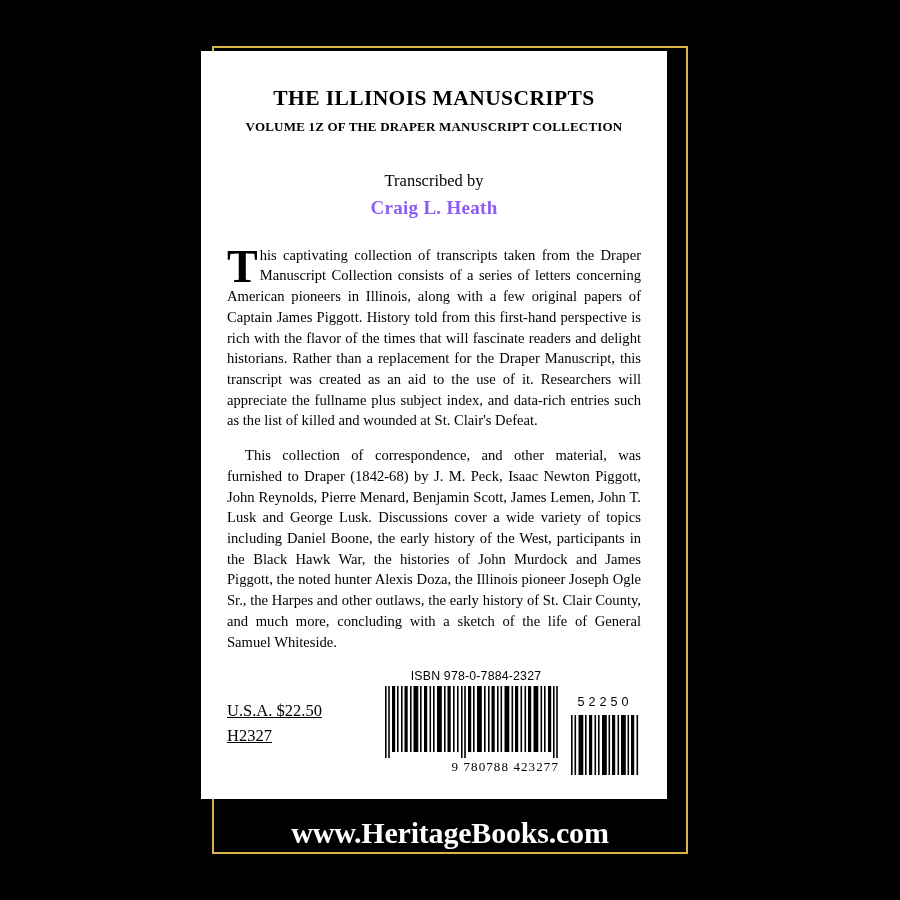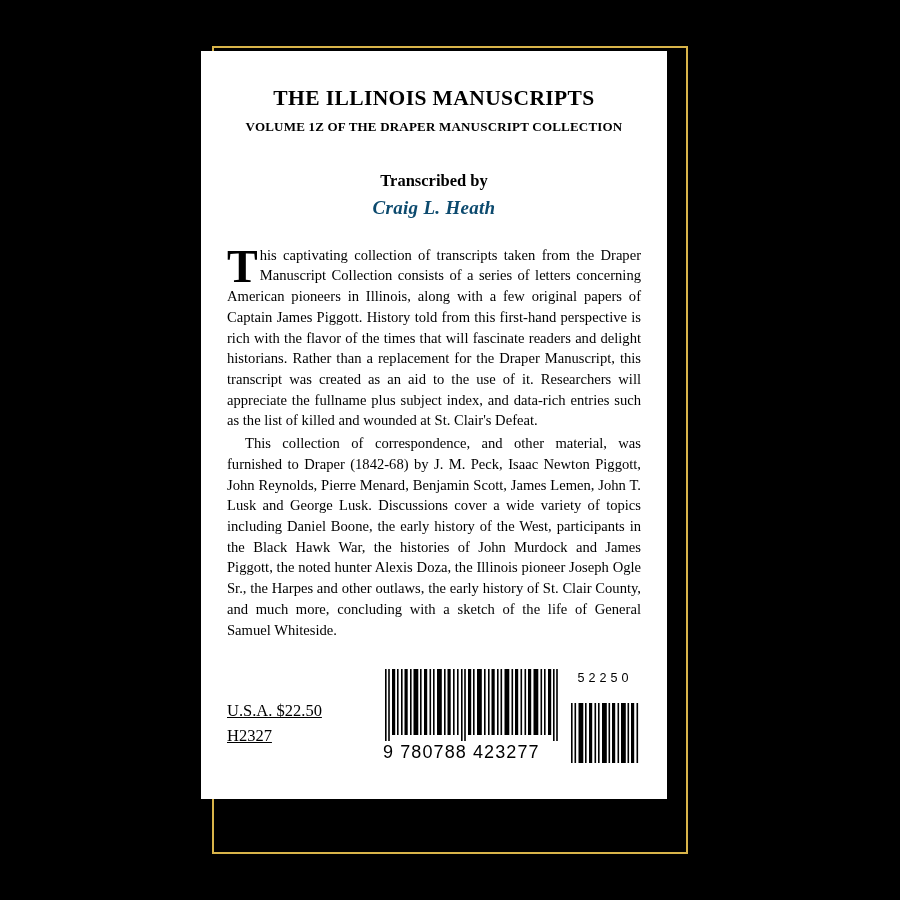--- a/index.html
+++ b/index.html
@@ -65,46 +65,44 @@
     color: #000;
     margin: 8px 0 0 0;
     font-variant: small-caps;
     letter-spacing: 0.2px;
   }
   .transcribed-label {
     text-align: center;
     font-size: 16.5px;
     color: #000;
     margin: 36px 0 0 0;
-    font-weight: bold;
   }
   .author {
     text-align: center;
     font-size: 19px;
     font-weight: bold;
-    font-style: italic;
-    color: #0c4a6e;
+    color: #8b5cf6;
     margin: 6px 0 0 0;
     letter-spacing: 0.3px;
   }
   
   .blurb {
     margin: 26px 0 0 0;
     font-size: 14.6px;
     line-height: 1.42;
     text-align: justify;
     text-justify: inter-word;
     color: #000;
     hyphens: none;
   }
   .blurb p {
     margin: 0;
   }
   .blurb p + p {
-    margin-top: 2px;
+    margin-top: 14px;
     text-indent: 18px;
   }
   .dropcap {
     float: left;
     font-size: 46px;
     line-height: 0.82;
     font-weight: bold;
     padding: 3px 2px 0 0;
     font-family: "Liberation Serif", serif;
   }
@@ -150,35 +148,35 @@
   }
   .ean5col {
     width: 72px;
   }
   .ean5-digits {
     font-family: "Liberation Sans", sans-serif;
     font-size: 12.6px;
     letter-spacing: 4px;
     text-align: center;
     color: #000;
-    margin-bottom: 18px;
+    margin-bottom: 6px;
   }
   .bars {
     height: 72px;
     width: 100%;
     display: block;
   }
   .ean5 .bars {
     height: 60px;
   }
   .ean-digits {
-    font-family: Liberation Sans, sans-serif;
-    font-size: 18px;
+    font-family: Liberation Serif, serif;
+    font-size: 13px;
     letter-spacing: 1.1px;
-    text-align: left;
+    text-align: right;
     color: #000;
     margin-top: 1px;
   }
   
   .website {
     position: absolute;
     left: 0;
     right: 0;
     bottom: 22px;
     text-align: center;
@@ -210,20 +208,21 @@
       </div>
 
       <div class="bottom">
 
         <div class="price-block">
           <div>U.S.A. $22.50</div>
           <div>H2327</div>
         </div>
 
         <div class="barcode-wrap">
+          <div class="isbn">ISBN 978-0-7884-2327</div>
           <div class="bars-row">
             <div class="ean13">
               <svg class="bars" viewBox="0 0 176 72" preserveAspectRatio="none">
                 <g fill="#000">
                   <rect x="2" y="0" width="1.6" height="72"></rect>
                   <rect x="5.2" y="0" width="1.6" height="72"></rect>
                   <rect x="9" y="0" width="3.2" height="66"></rect>
                   <rect x="14" y="0" width="1.6" height="66"></rect>
                   <rect x="18" y="0" width="1.6" height="66"></rect>
                   <rect x="21.5" y="0" width="3.2" height="66"></rect>
@@ -285,14 +284,15 @@
                   <rect x="67.5" y="0" width="1.6" height="60"></rect>
                 </g>
               </svg>
             </div>
           </div>
         </div>
 
       </div>
     </div>
 
+    <div class="website">www.HeritageBooks.com</div>
   </div>
 </div>
 
 </body></html>

